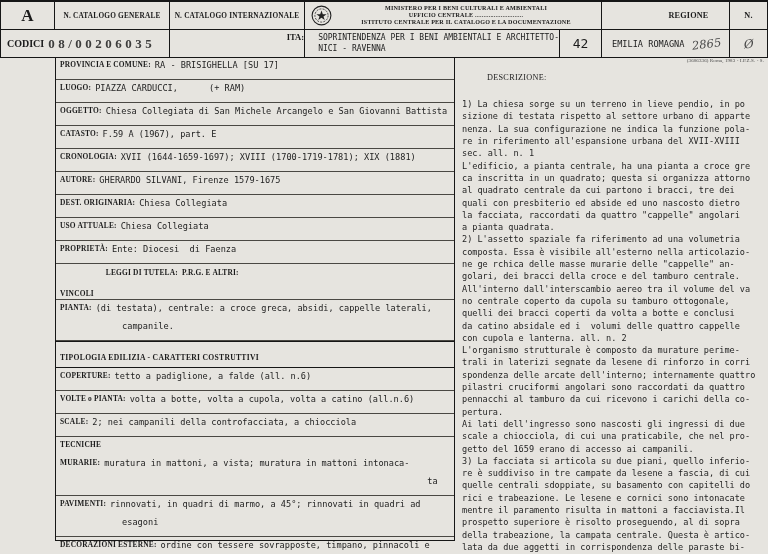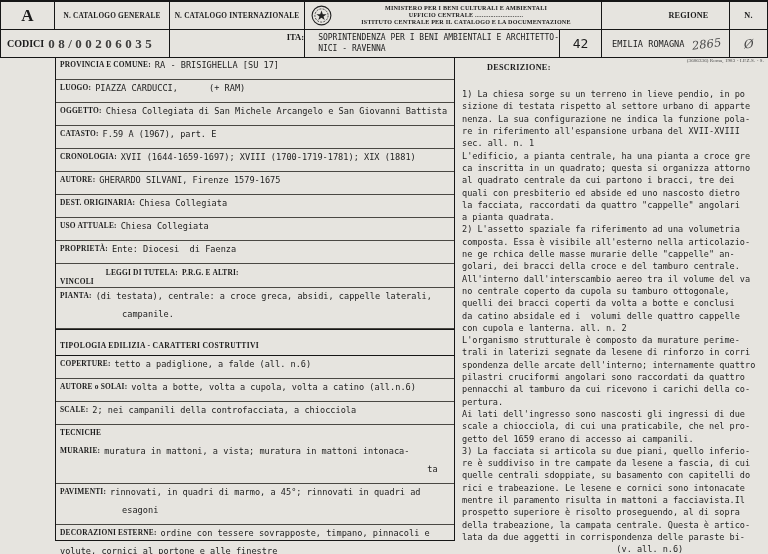--- a/index.html
+++ b/index.html
@@ -50,21 +50,21 @@
   .frow:last-child{border-bottom:none;flex:1;}
   .flabel{font-weight:bold;font-size:7.4px;letter-spacing:.2px;margin-right:4px;vertical-align:top;}
   .fval{font-family:"DejaVu Sans Mono",monospace;font-size:8.6px;line-height:1.35;
         white-space:pre;color:#222;vertical-align:top;}
   .vincoli-row{display:flex;align-items:flex-start;}
   .vincoli-sub{display:flex;flex-direction:row;line-height:1.5;margin-left:8px;}
   .section-row{border-top:.6px solid #161616;border-bottom:1.4px solid #161616;padding:4px 4px 3px 4px;}
   .section-title{font-weight:bold;font-size:7.6px;letter-spacing:.3px;}
   .desc-col{width:313px;box-sizing:border-box;position:relative;padding:4px 6px 0 7px;}
   .print-note{position:absolute;top:1px;right:4px;font-size:5px;color:#4b4b4b;letter-spacing:.1px;}
-  .desc-label{font-weight:bold;font-size:8.2px;letter-spacing:.3px;margin-top:2px;padding-left:25px;}
+  .desc-label{font-weight:normal;font-size:8.2px;letter-spacing:.3px;margin-top:12px;padding-left:25px;}
   .desc-text{font-family:"DejaVu Sans Mono",monospace;font-size:8.55px;line-height:12.3px;
              white-space:pre;color:#1f1f1f;margin-top:16px;}
 </style>
 </head>
 <body>
 
 <div class="sheet">
 
   <div class="hdr">
     <div class="hrow">
@@ -144,38 +144,38 @@
       <div class="frow">
         <span class="flabel">DEST. ORIGINARIA:</span><span class="fval">Chiesa Collegiata</span>
       </div>
       <div class="frow">
         <span class="flabel">USO ATTUALE:</span><span class="fval">Chiesa Collegiata</span>
       </div>
       <div class="frow">
         <span class="flabel">PROPRIETÀ:</span><span class="fval">Ente: Diocesi  di Faenza</span>
       </div>
       <div class="frow vincoli-row">
-        <span class="flabel" style="margin-top:10px;text-align:right;">VINCOLI</span>
+        <span class="flabel" style="margin-top:22px;text-align:right;">VINCOLI</span>
         <span class="vincoli-sub">
           <span class="flabel">LEGGI DI TUTELA:</span>
           <span class="flabel">P.R.G. E ALTRI:</span>
         </span>
       </div>
       <div class="frow">
         <span class="flabel">PIANTA:</span><span class="fval">(di testata), centrale: a croce greca, absidi, cappelle laterali,
             campanile.</span>
       </div>
       <div class="frow section-row">
         <span class="section-title">TIPOLOGIA EDILIZIA - CARATTERI COSTRUTTIVI</span>
       </div>
       <div class="frow">
         <span class="flabel">COPERTURE:</span><span class="fval">tetto a padiglione, a falde (all. n.6)</span>
       </div>
       <div class="frow">
-        <span class="flabel">AUTORE o SOLAI:</span><span class="fval">volta a botte, volta a cupola, volta a catino (all.n.6)</span>
+        <span class="flabel">VOLTE o PIANTA:</span><span class="fval">volta a botte, volta a cupola, volta a catino (all.n.6)</span>
       </div>
       <div class="frow">
         <span class="flabel">SCALE:</span><span class="fval">2; nei campanili della controfacciata, a chiocciola</span>
       </div>
       <div class="frow">
         <span class="flabel">TECNICHE MURARIE:</span><span class="fval">muratura in mattoni, a vista; muratura in mattoni intonaca-
                                                                        ta</span>
       </div>
       <div class="frow">
         <span class="flabel">PAVIMENTI:</span><span class="fval">rinnovati, in quadri di marmo, a 45°; rinnovati in quadri ad

